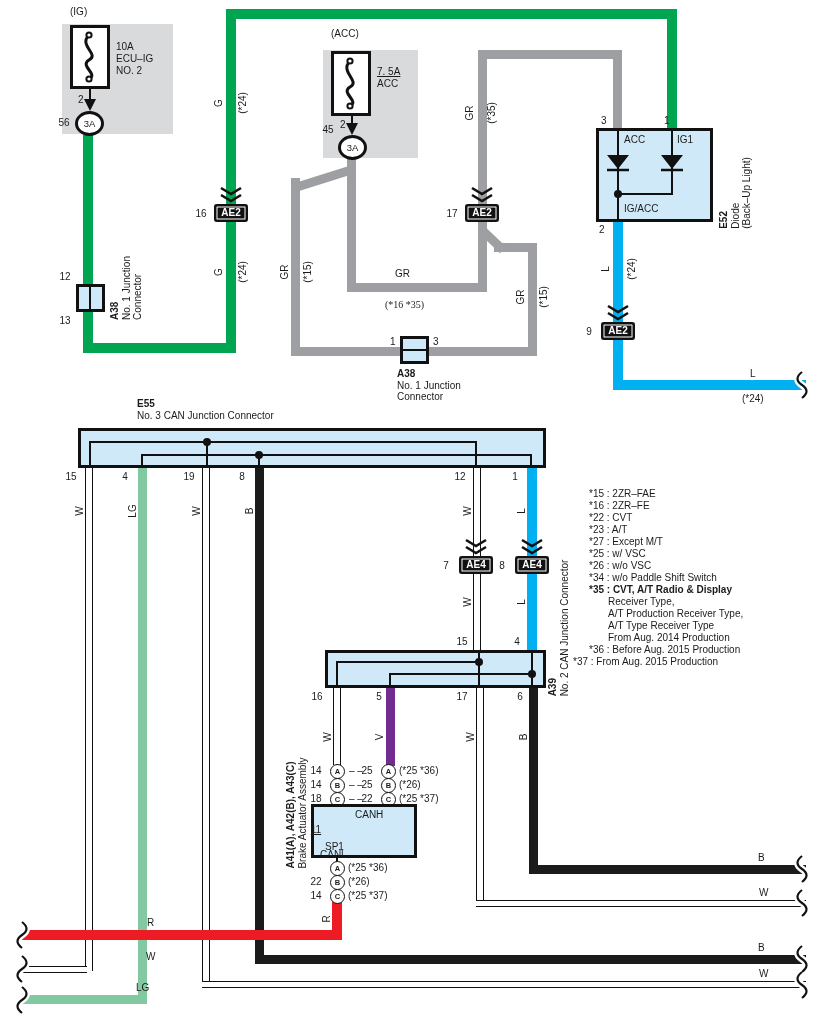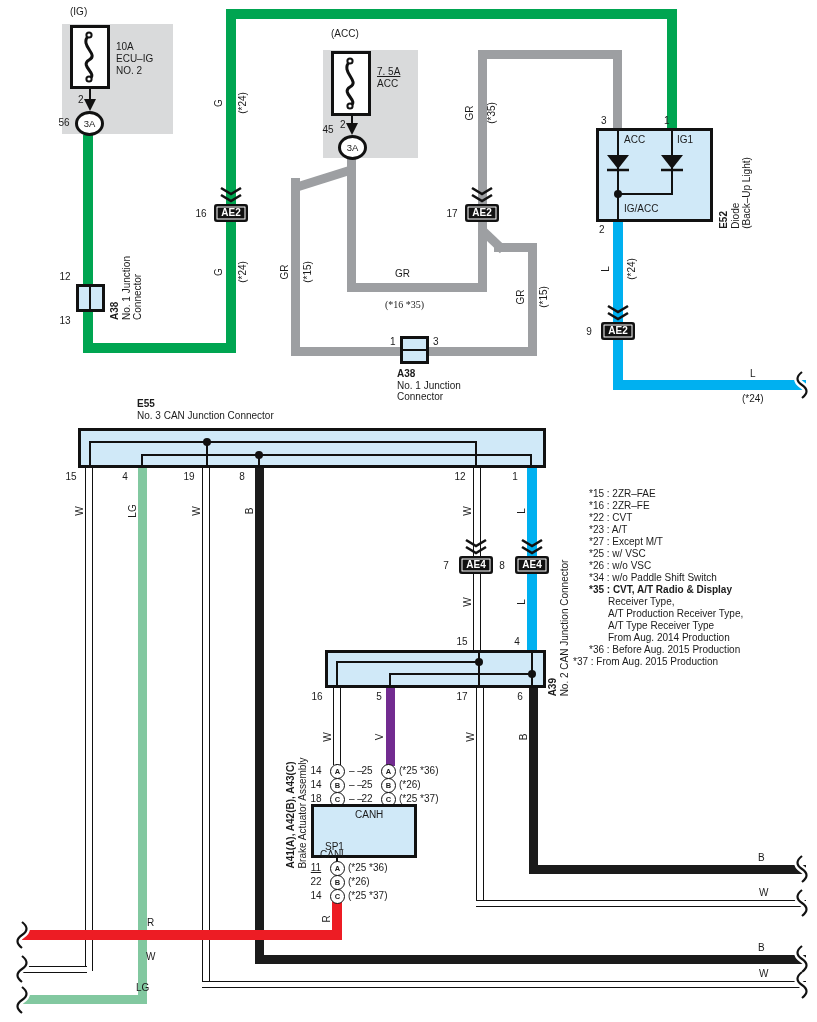--- a/index.html
+++ b/index.html
@@ -275,21 +275,21 @@
 
   <div class="bigbox" style="left:311px;top:804px;width:106px;height:54px;"></div>
   <div class="lbl" style="left:320px;top:849px;">CANL</div>
   <div class="lbl" style="left:355px;top:809px;">CANH</div>
   <div class="lbl" style="left:325px;top:841px;">SP1</div>
   <div class="vblock" style="left:296px;top:813px;">
     <div class="b">A41(A), A42(B), A43(C)</div>
     <div>Brake Actuator Assembly</div>
   </div>
 
-  <div class="lbl num" style="left:305px;top:862px;width:22px;text-decoration:underline;">11</div>
+  <div class="lbl num" style="left:305px;top:824px;width:22px;text-decoration:underline;">11</div>
   <div class="cc" style="left:330px;top:861px;"><span>A</span></div>
   <div class="lbl" style="left:348px;top:862px;">(*25 *36)</div>
   <div class="lbl num" style="left:305px;top:876px;width:22px;">22</div>
   <div class="cc" style="left:330px;top:875px;"><span>B</span></div>
   <div class="lbl" style="left:348px;top:876px;">(*26)</div>
   <div class="lbl num" style="left:305px;top:890px;width:22px;">14</div>
   <div class="cc" style="left:330px;top:889px;"><span>C</span></div>
   <div class="lbl" style="left:348px;top:890px;">(*25 *37)</div>
 
   <div class="vl" style="left:218px;top:103px;">G</div>

